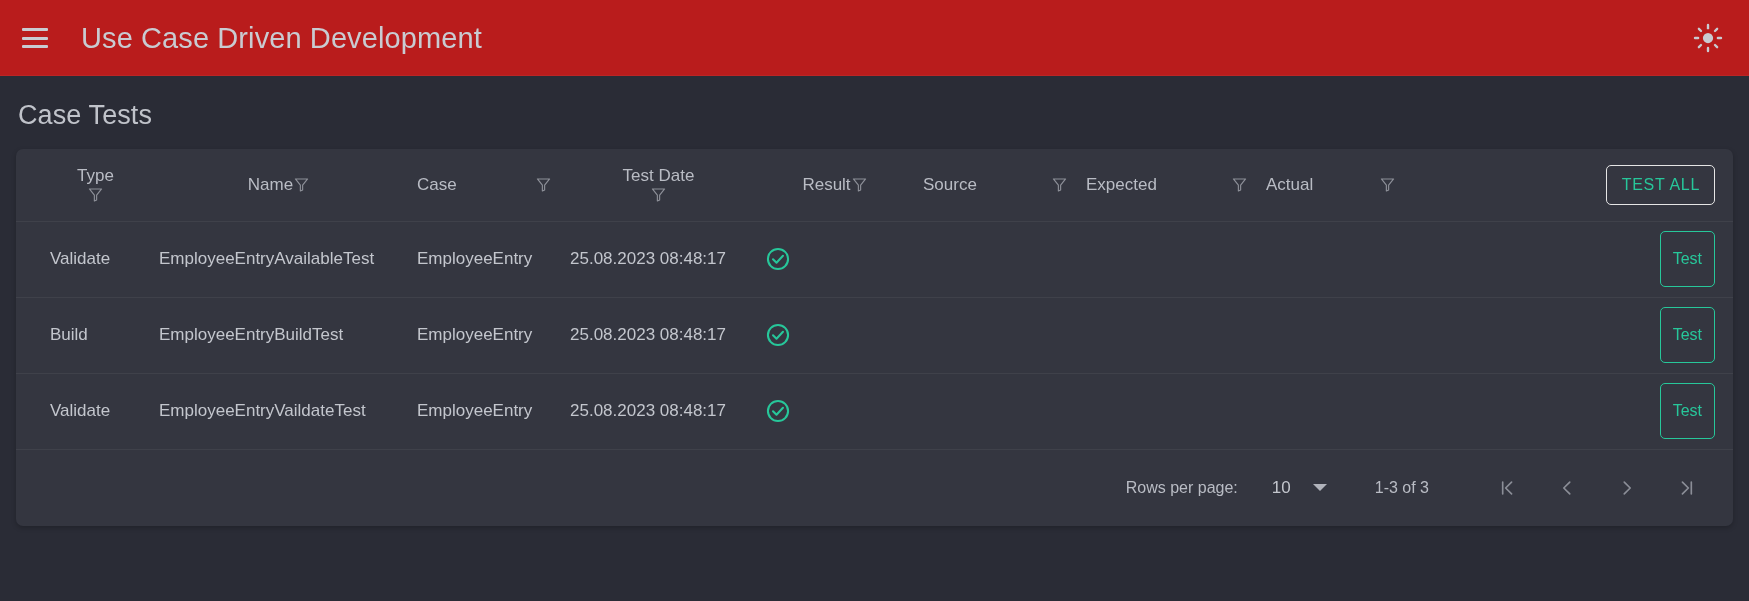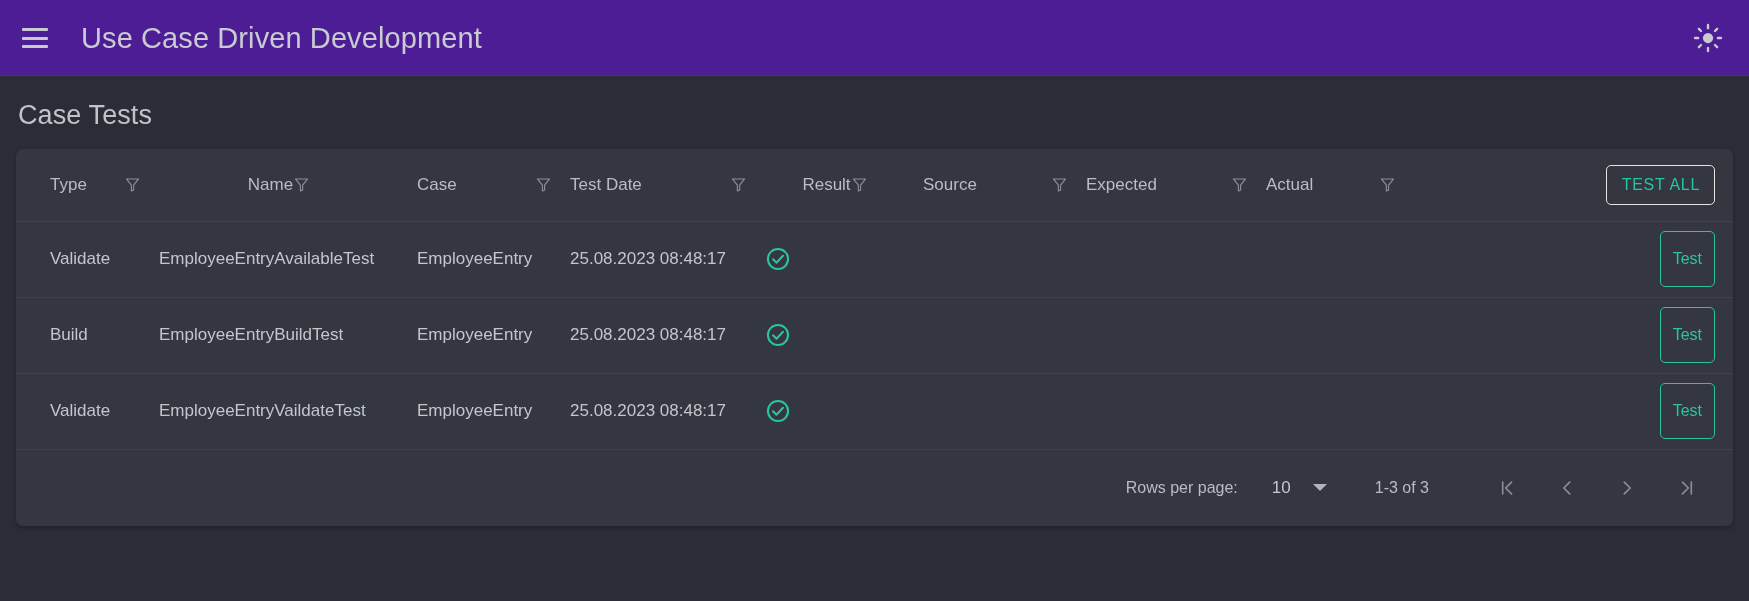--- a/index.html
+++ b/index.html
@@ -8,21 +8,21 @@
     width: 1749px;
     height: 601px;
     background: #2a2c36;
     font-family: "Liberation Sans", sans-serif;
     overflow: hidden;
   }
 
   
   .appbar {
     height: 76px;
-    background: #4c1d95;
+    background: #b91c1c;
     display: flex;
     align-items: center;
     padding: 0 26px 0 22px;
     position: relative;
   }
   .appbar::after {
     content: "";
     position: absolute;
     left: 0; right: 0; bottom: 0;
     height: 1px;
@@ -96,24 +96,24 @@
     padding: 0;
     border-bottom: 1px solid rgba(255,255,255,0.055);
     white-space: nowrap;
   }
   thead th .hcell {
     display: flex;
     align-items: center;
     justify-content: space-between;
     padding-right: 18px;
   }
-  th.c-type   .hcell { padding-left: 34px; }
+  th.c-type   .hcell { padding-left: 34px; flex-direction: column; }
   th.c-name   .hcell { padding-left: 0; justify-content: center; }
   th.c-case   .hcell { padding-left: 0; }
-  th.c-date   .hcell { padding-left: 0; }
+  th.c-date   .hcell { padding-left: 0; flex-direction: column; }
   th.c-result .hcell { padding-left: 0; justify-content: center; }
   th.c-source .hcell { padding-left: 0; }
   th.c-exp    .hcell { padding-left: 0; }
   th.c-act    .hcell { padding-left: 0; text-align: right; }
 
   .funnel {
     width: 17px; height: 17px;
     display: block;
     cursor: pointer;
     flex: 0 0 auto;

